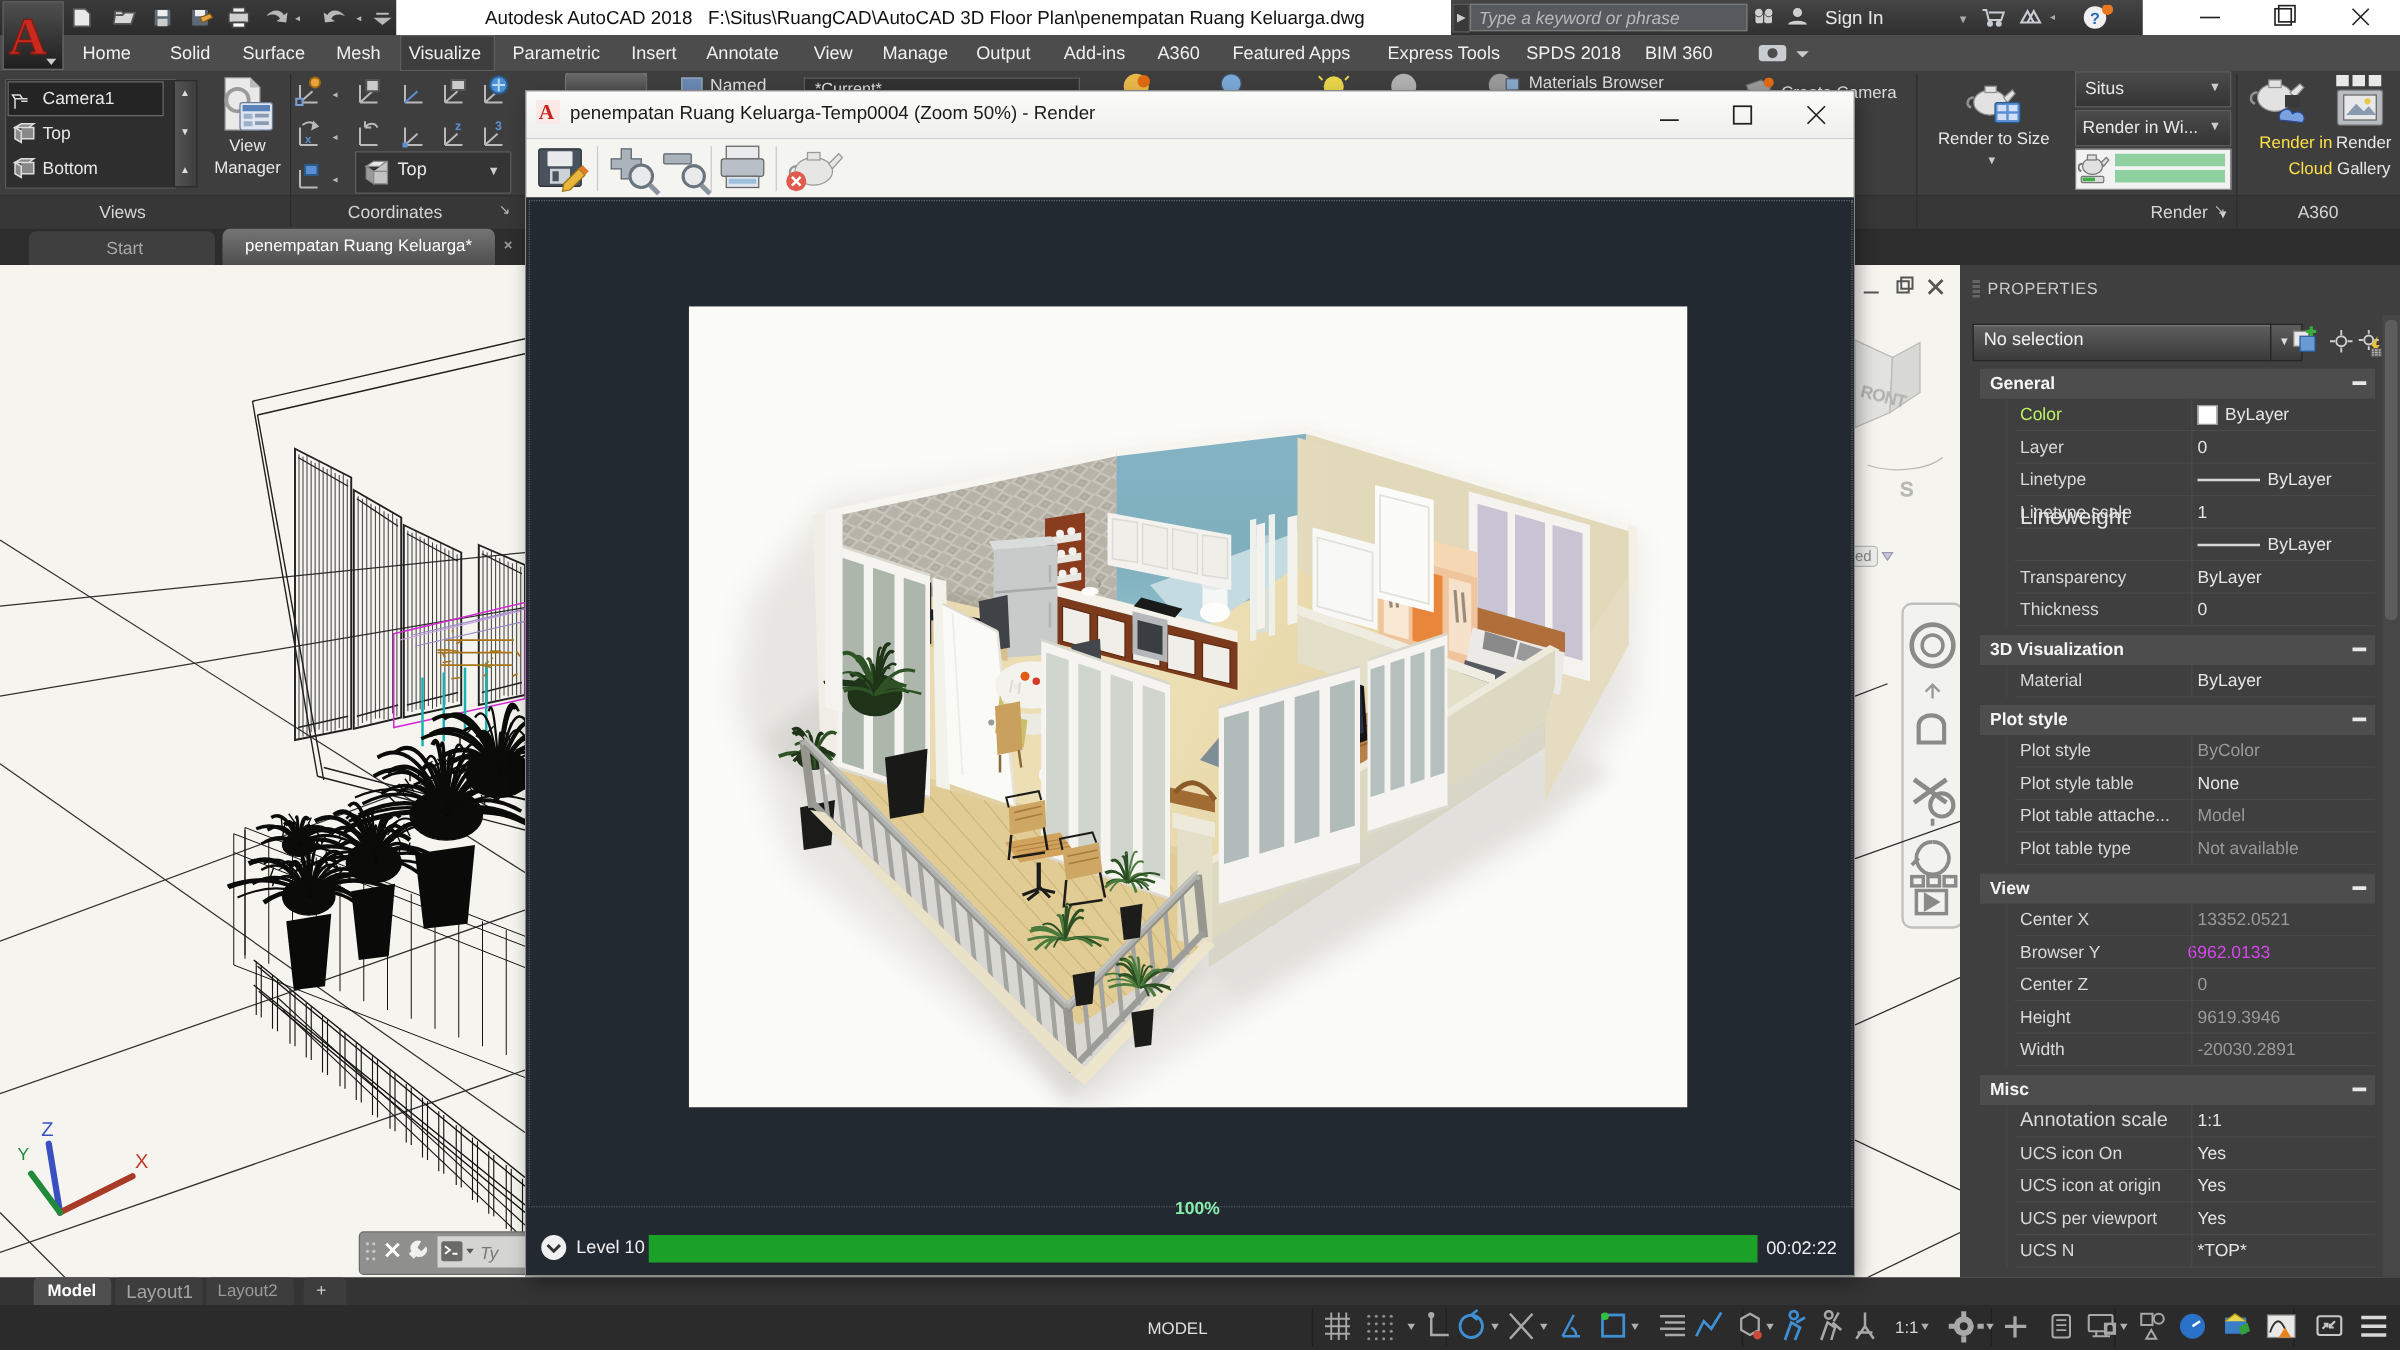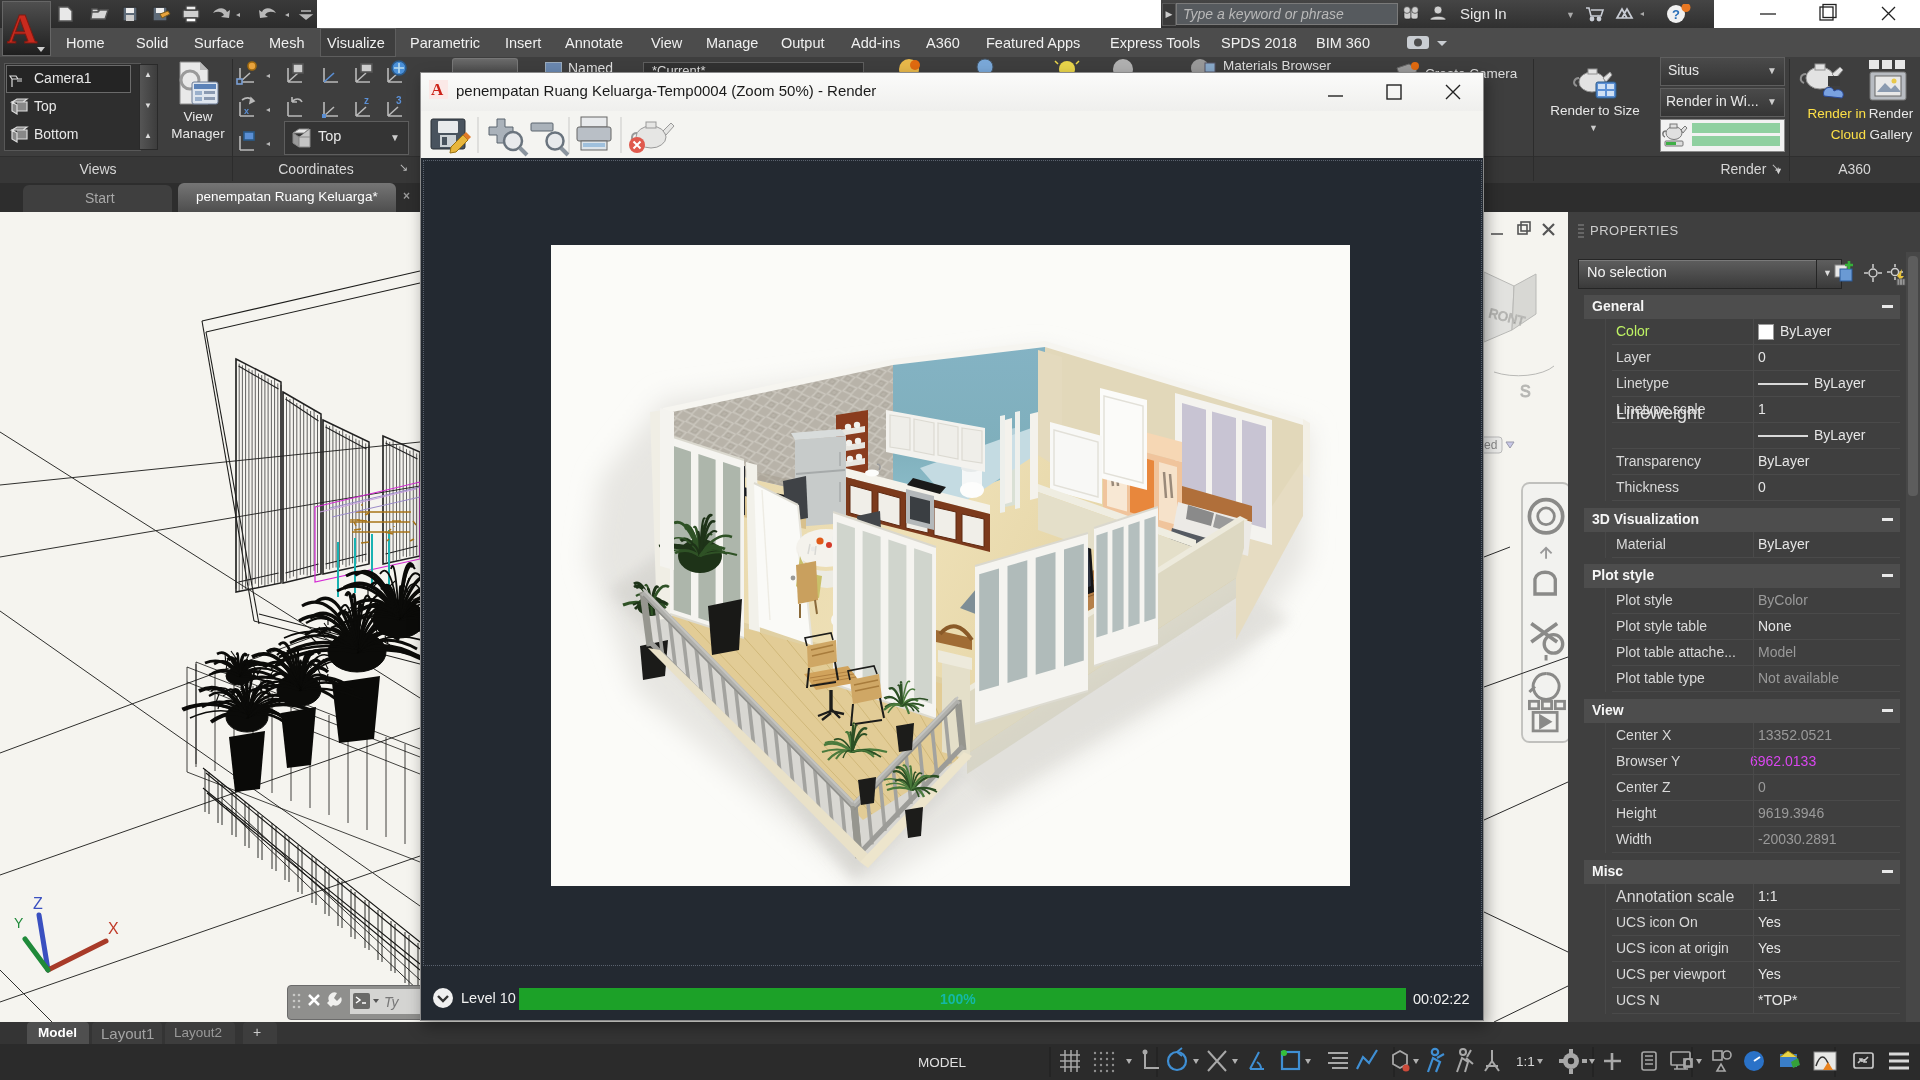--- a/index.html
+++ b/index.html
@@ -8,20 +8,21 @@
 #stage{position:relative;width:1920px;height:1080px;}
 .tx{white-space:nowrap;}
 </style>
 </head>
 <body>
 <div id="stage">
 
 <div class="abs" style="left:0;top:0;width:1920px;height:28px;background:linear-gradient(#3a3a3a,#2c2c2c);"></div>
 <div class="abs" style="left:317px;top:0;width:844px;height:28px;background:#fff;"></div>
 <div class="abs" style="left:1714px;top:0;width:206px;height:28px;background:#fff;"></div>
+<div class="abs tx" style="left:388px;top:6px;font-size:15px;color:#111;">Autodesk AutoCAD 2018&nbsp;&nbsp;&nbsp;F:\Situs\RuangCAD\AutoCAD 3D Floor Plan\penempatan Ruang Keluarga.dwg</div>
 
 <svg class="abs" style="left:0;top:0;" width="320" height="28" viewBox="0 0 320 28">
   <g stroke="#cfcfcf" stroke-width="1.4" fill="none">
     <path d="M59 7 h9 l4 4 v10 h-13 z" fill="#e8e8e8" stroke="#555"></path>
     <path d="M92 12 h6 l2-2 h8 l-3 9 h-14 z M92 12 v-3 h5 l2 2" fill="#d8d8d8" stroke="#555"></path>
     <rect x="123" y="7" width="14" height="14" rx="1" fill="#5d6a78" stroke="#333"></rect>
     <rect x="126" y="8" width="8" height="5" fill="#eee" stroke="none"></rect>
     <rect x="126" y="15" width="8" height="6" fill="#ccc" stroke="none"></rect>
     <rect x="153" y="7" width="14" height="14" rx="1" fill="#5d6a78" stroke="#333"></rect>
     <rect x="156" y="8" width="8" height="5" fill="#eee" stroke="none"></rect>
@@ -1079,21 +1080,21 @@
 <div class="abs" style="left:421px;top:158px;width:1062px;height:808px;background:#232931;"></div>
 <div class="abs" style="left:423px;top:160px;width:1057px;height:804px;border:1px dotted #5a626e;"></div>
 
 <div class="abs" style="left:421px;top:966px;width:1062px;height:54px;background:#232931;"></div>
 <svg class="abs" style="left:432px;top:987px;" width="24" height="24" viewBox="0 0 24 24">
   <circle cx="11" cy="11" r="10" fill="#f0f0f0"></circle>
   <path d="M6 9 l5 5 5 -5" stroke="#333" stroke-width="2.4" fill="none"></path>
 </svg>
 <div class="abs tx" style="left:461px;top:990px;font-size:14.5px;color:#f0f0f0;">Level 10</div>
 <div class="abs" style="left:519px;top:988px;width:887px;height:22px;background:#1ca128;"></div>
-<div class="abs tx" style="left:940px;top:991px;font-size:14px;font-weight:bold;color:#14b8a6;">100%</div>
+<div class="abs tx" style="left:940px;top:958px;font-size:14px;font-weight:bold;color:#86efac;">100%</div>
 <div class="abs tx" style="left:1413px;top:991px;font-size:14.5px;color:#f0f0f0;">00:02:22</div>
 
 <svg id="plan" class="abs" style="left:551px;top:245px;" width="799" height="641" viewBox="551 245 799 641">
 <defs>
 <pattern id="diam" width="16" height="11" patternUnits="userSpaceOnUse" patternTransform="rotate(-11)">
  <rect width="16" height="11" fill="#b8b3a9"></rect>
  <path d="M8 0.5 L15 5.5 L8 10.5 L1 5.5 Z" fill="none" stroke="#cbc7be" stroke-width="1.5"></path>
  <path d="M8 3 L11.5 5.5 L8 8 L4.5 5.5 Z" fill="none" stroke="#aaa59b" stroke-width="0.9"></path>
 </pattern>
 <filter id="soft" x="-40%" y="-40%" width="180%" height="180%">

